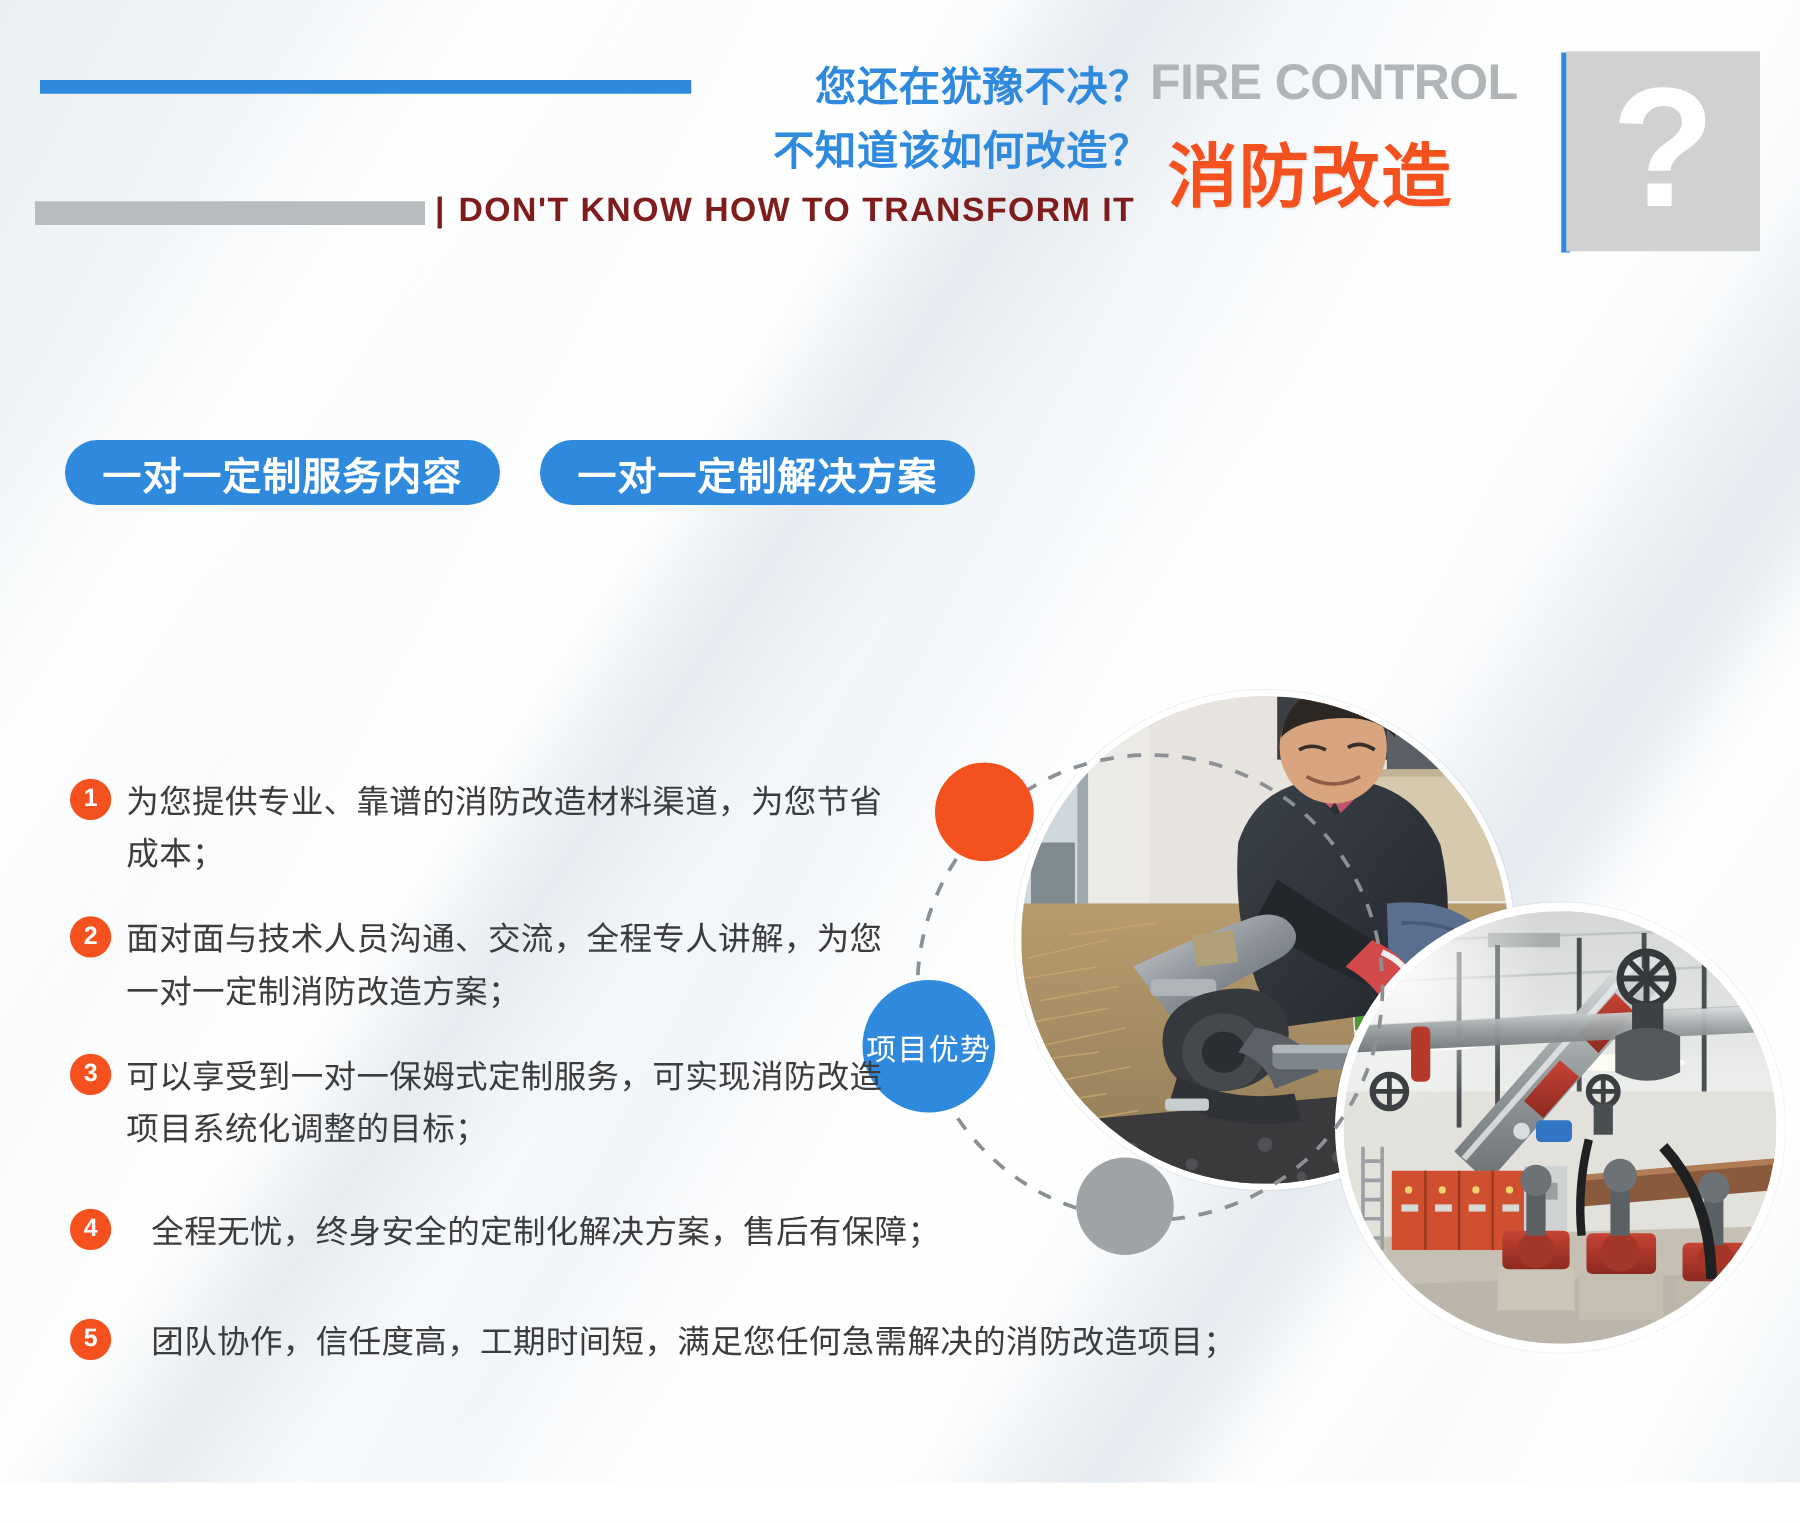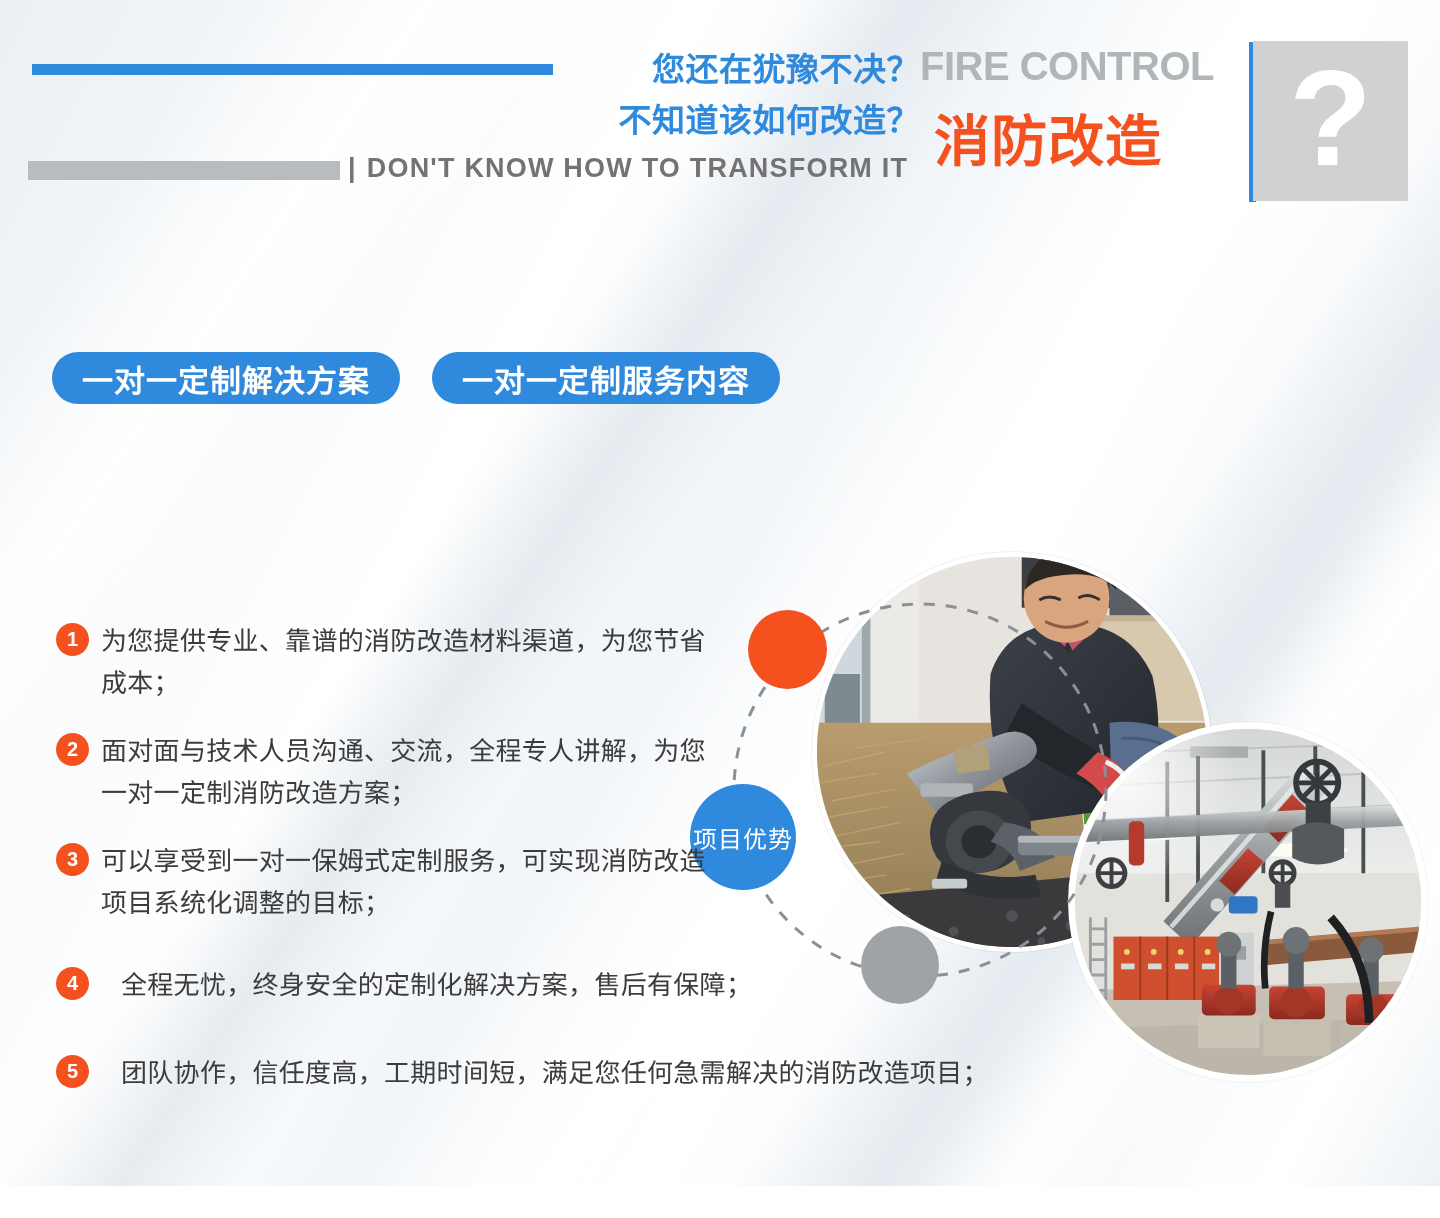--- a/index.html
+++ b/index.html
@@ -55,21 +55,21 @@
     font-weight:bold;
     font-size:33px;
     line-height:51px;
     letter-spacing:0.5px;
     white-space:nowrap;
   }
   .hdr-zh .l1{ display:block; }
   .hdr-zh .l2{ display:block; }
   .hdr-en-sub{
     position:absolute; left:348px; top:153px;
-    color:#737373;
+    color:#7f1d1d;
     font-size:27px;
     font-weight:bold;
     letter-spacing:1.2px;
     white-space:nowrap;
   }
   .hdr-en-sub .pipe{ margin-right:10px; }
   .hdr-fc{
     position:absolute; left:920px; top:44px;
     color:#b2b5b8;
     font-size:40px;
@@ -219,22 +219,22 @@
 
   <div class="hdr-fc">FIRE CONTROL</div>
   <div class="hdr-red">消防改造</div>
 
   <div class="q-accent"></div>
   <div class="q-box"></div>
   <div class="q-mark">?</div>
 
 
   <div class="pill-row">
+    <div class="pill">一对一定制服务内容</div>
     <div class="pill">一对一定制解决方案</div>
-    <div class="pill">一对一定制服务内容</div>
   </div>
 
   <div class="photo photo-1">
     <svg class="ph-svg" viewBox="0 0 400 400" preserveAspectRatio="xMidYMid slice">
       <defs>
         <linearGradient id="wallg" x1="0" y1="0" x2="0" y2="1">
           <stop offset="0%" stop-color="#e9e6e2"></stop>
             <stop offset="100%" stop-color="#d6d2cc"></stop>
         </linearGradient>
         <linearGradient id="flrg" x1="0" y1="0" x2="0" y2="1">

